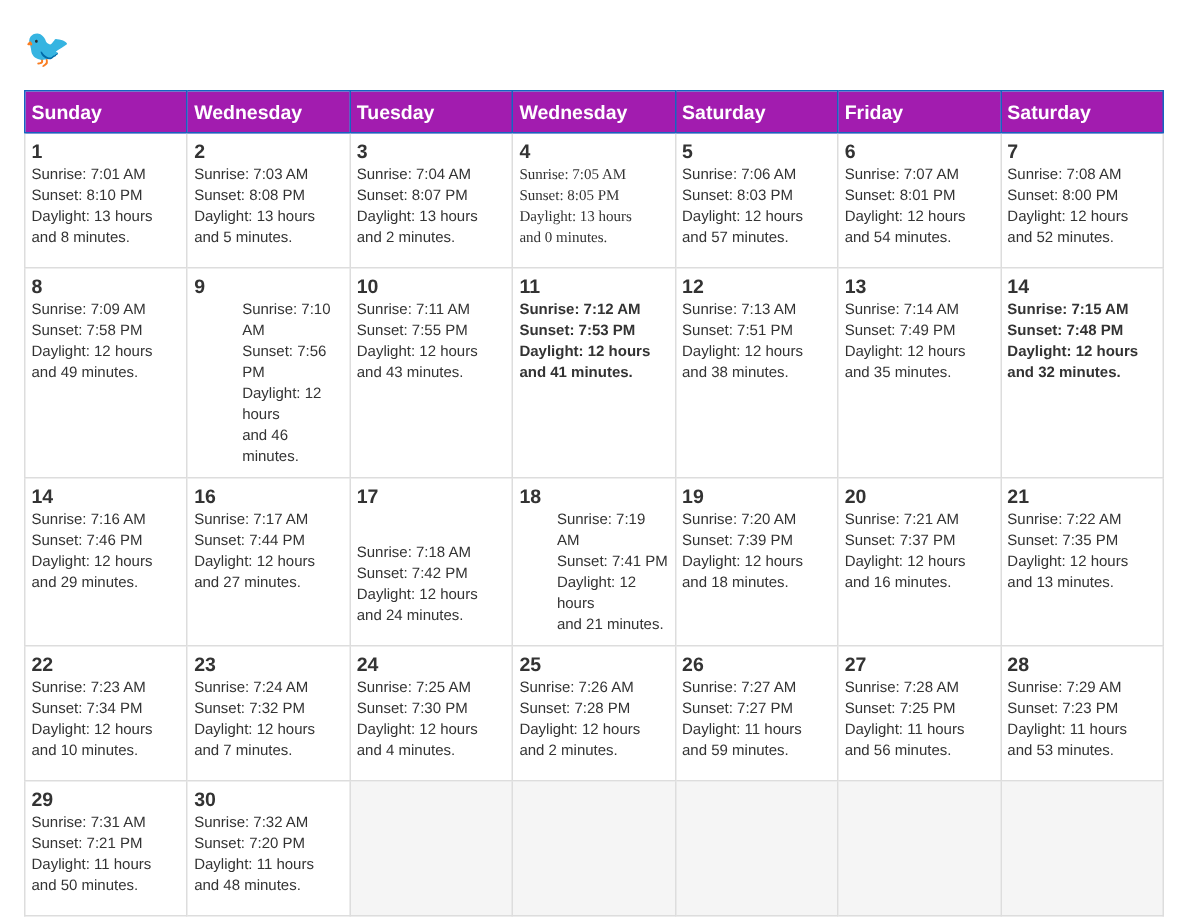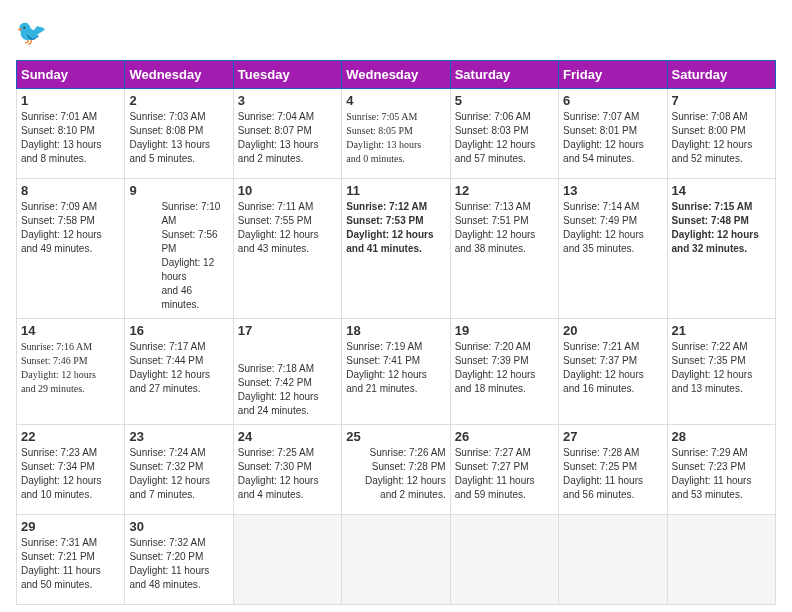--- a/index.html
+++ b/index.html
@@ -214,42 +214,42 @@
           <span class="day-num">14</span>
           <div class="day-info" style="white-space: pre-line; font-weight: bold;">Sunrise: 7:15 AM
 Sunset: 7:48 PM
 Daylight: 12 hours
 and 32 minutes.</div>
         </td>
       </tr>
       <tr>
         <td>
           <span class="day-num">14</span>
-          <div class="day-info" style="white-space: pre-line; font-family: Liberation Serif, serif;">Sunrise: 7:16 AM
+          <div class="day-info" style="white-space: pre-line;">Sunrise: 7:16 AM
 Sunset: 7:46 PM
 Daylight: 12 hours
 and 29 minutes.</div>
         </td>
         <td>
           <span class="day-num">16</span>
           <div class="day-info" style="white-space: pre-line;">Sunrise: 7:17 AM
 Sunset: 7:44 PM
 Daylight: 12 hours
 and 27 minutes.</div>
         </td>
         <td>
           <span class="day-num">17</span>
           <div class="day-info" style="white-space: pre-line; margin-top: 24px;">Sunrise: 7:18 AM
 Sunset: 7:42 PM
 Daylight: 12 hours
 and 24 minutes.</div>
         </td>
         <td>
           <span class="day-num">18</span>
-          <div class="day-info" style="white-space: pre-line;">Sunrise: 7:19 AM
+          <div class="day-info" style="white-space: pre-line; margin-left: 25px;">Sunrise: 7:19 AM
 Sunset: 7:41 PM
 Daylight: 12 hours
 and 21 minutes.</div>
         </td>
         <td>
           <span class="day-num">19</span>
           <div class="day-info" style="white-space: pre-line;">Sunrise: 7:20 AM
 Sunset: 7:39 PM
 Daylight: 12 hours
 and 18 minutes.</div>
@@ -286,21 +286,21 @@
         </td>
         <td>
           <span class="day-num">24</span>
           <div class="day-info" style="white-space: pre-line;">Sunrise: 7:25 AM
 Sunset: 7:30 PM
 Daylight: 12 hours
 and 4 minutes.</div>
         </td>
         <td>
           <span class="day-num">25</span>
-          <div class="day-info" style="white-space: pre-line; text-align: right;">Sunrise: 7:26 AM
+          <div class="day-info" style="white-space: pre-line;">Sunrise: 7:26 AM
 Sunset: 7:28 PM
 Daylight: 12 hours
 and 2 minutes.</div>
         </td>
         <td>
           <span class="day-num">26</span>
           <div class="day-info" style="white-space: pre-line;">Sunrise: 7:27 AM
 Sunset: 7:27 PM
 Daylight: 11 hours
 and 59 minutes.</div>

